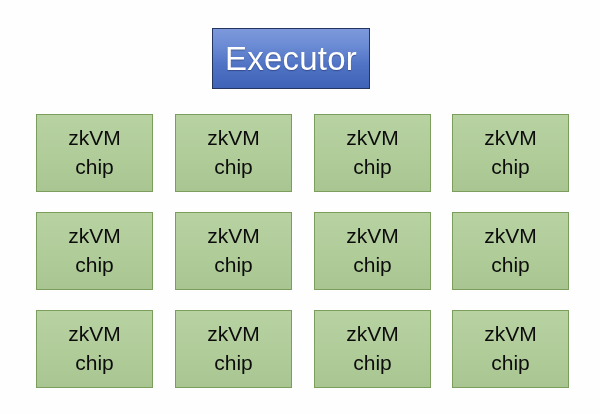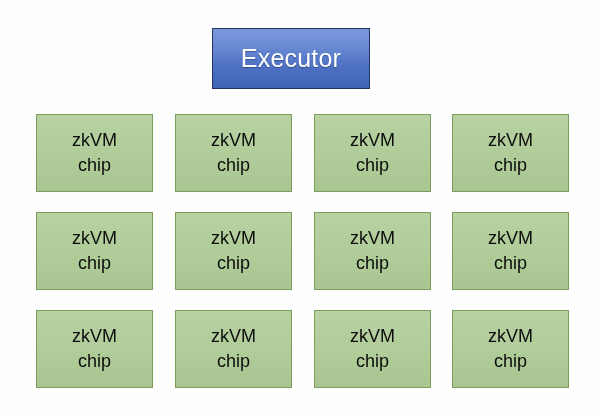--- a/index.html
+++ b/index.html
@@ -35,21 +35,21 @@
                 #6b8bd4 28%,
                 #4f72c4 62%,
                 #3f63b7 100%);
     display: flex;
     align-items: center;
     justify-content: center;
     box-shadow: 0 0 0 0 rgba(0,0,0,0);
   }
   .executor-label {
     color: #ffffff;
-    font-size: 25px;
+    font-size: 33px;
     line-height: 1;
     letter-spacing: 0.2px;
     font-weight: 400;
     text-shadow: 0 1px 1px rgba(20,35,75,0.45);
     white-space: nowrap;
   }
 
   
   .chip-grid {
     position: absolute;
@@ -81,21 +81,21 @@
     align-items: center;
     justify-content: center;
   }
   .chip-node.col-0 { left: 0px; }
   .chip-node.col-1 { left: 139px; }
   .chip-node.col-2 { left: 278px; }
   .chip-node.col-3 { left: 416px; }
 
   .chip-line {
     color: #0c0c0c;
-    font-size: 18px;
+    font-size: 21px;
     line-height: 1.38;
     white-space: nowrap;
     font-weight: 400;
   }
 </style>
 </head>
 <body>
 
 <div id="diagram-canvas">
 

